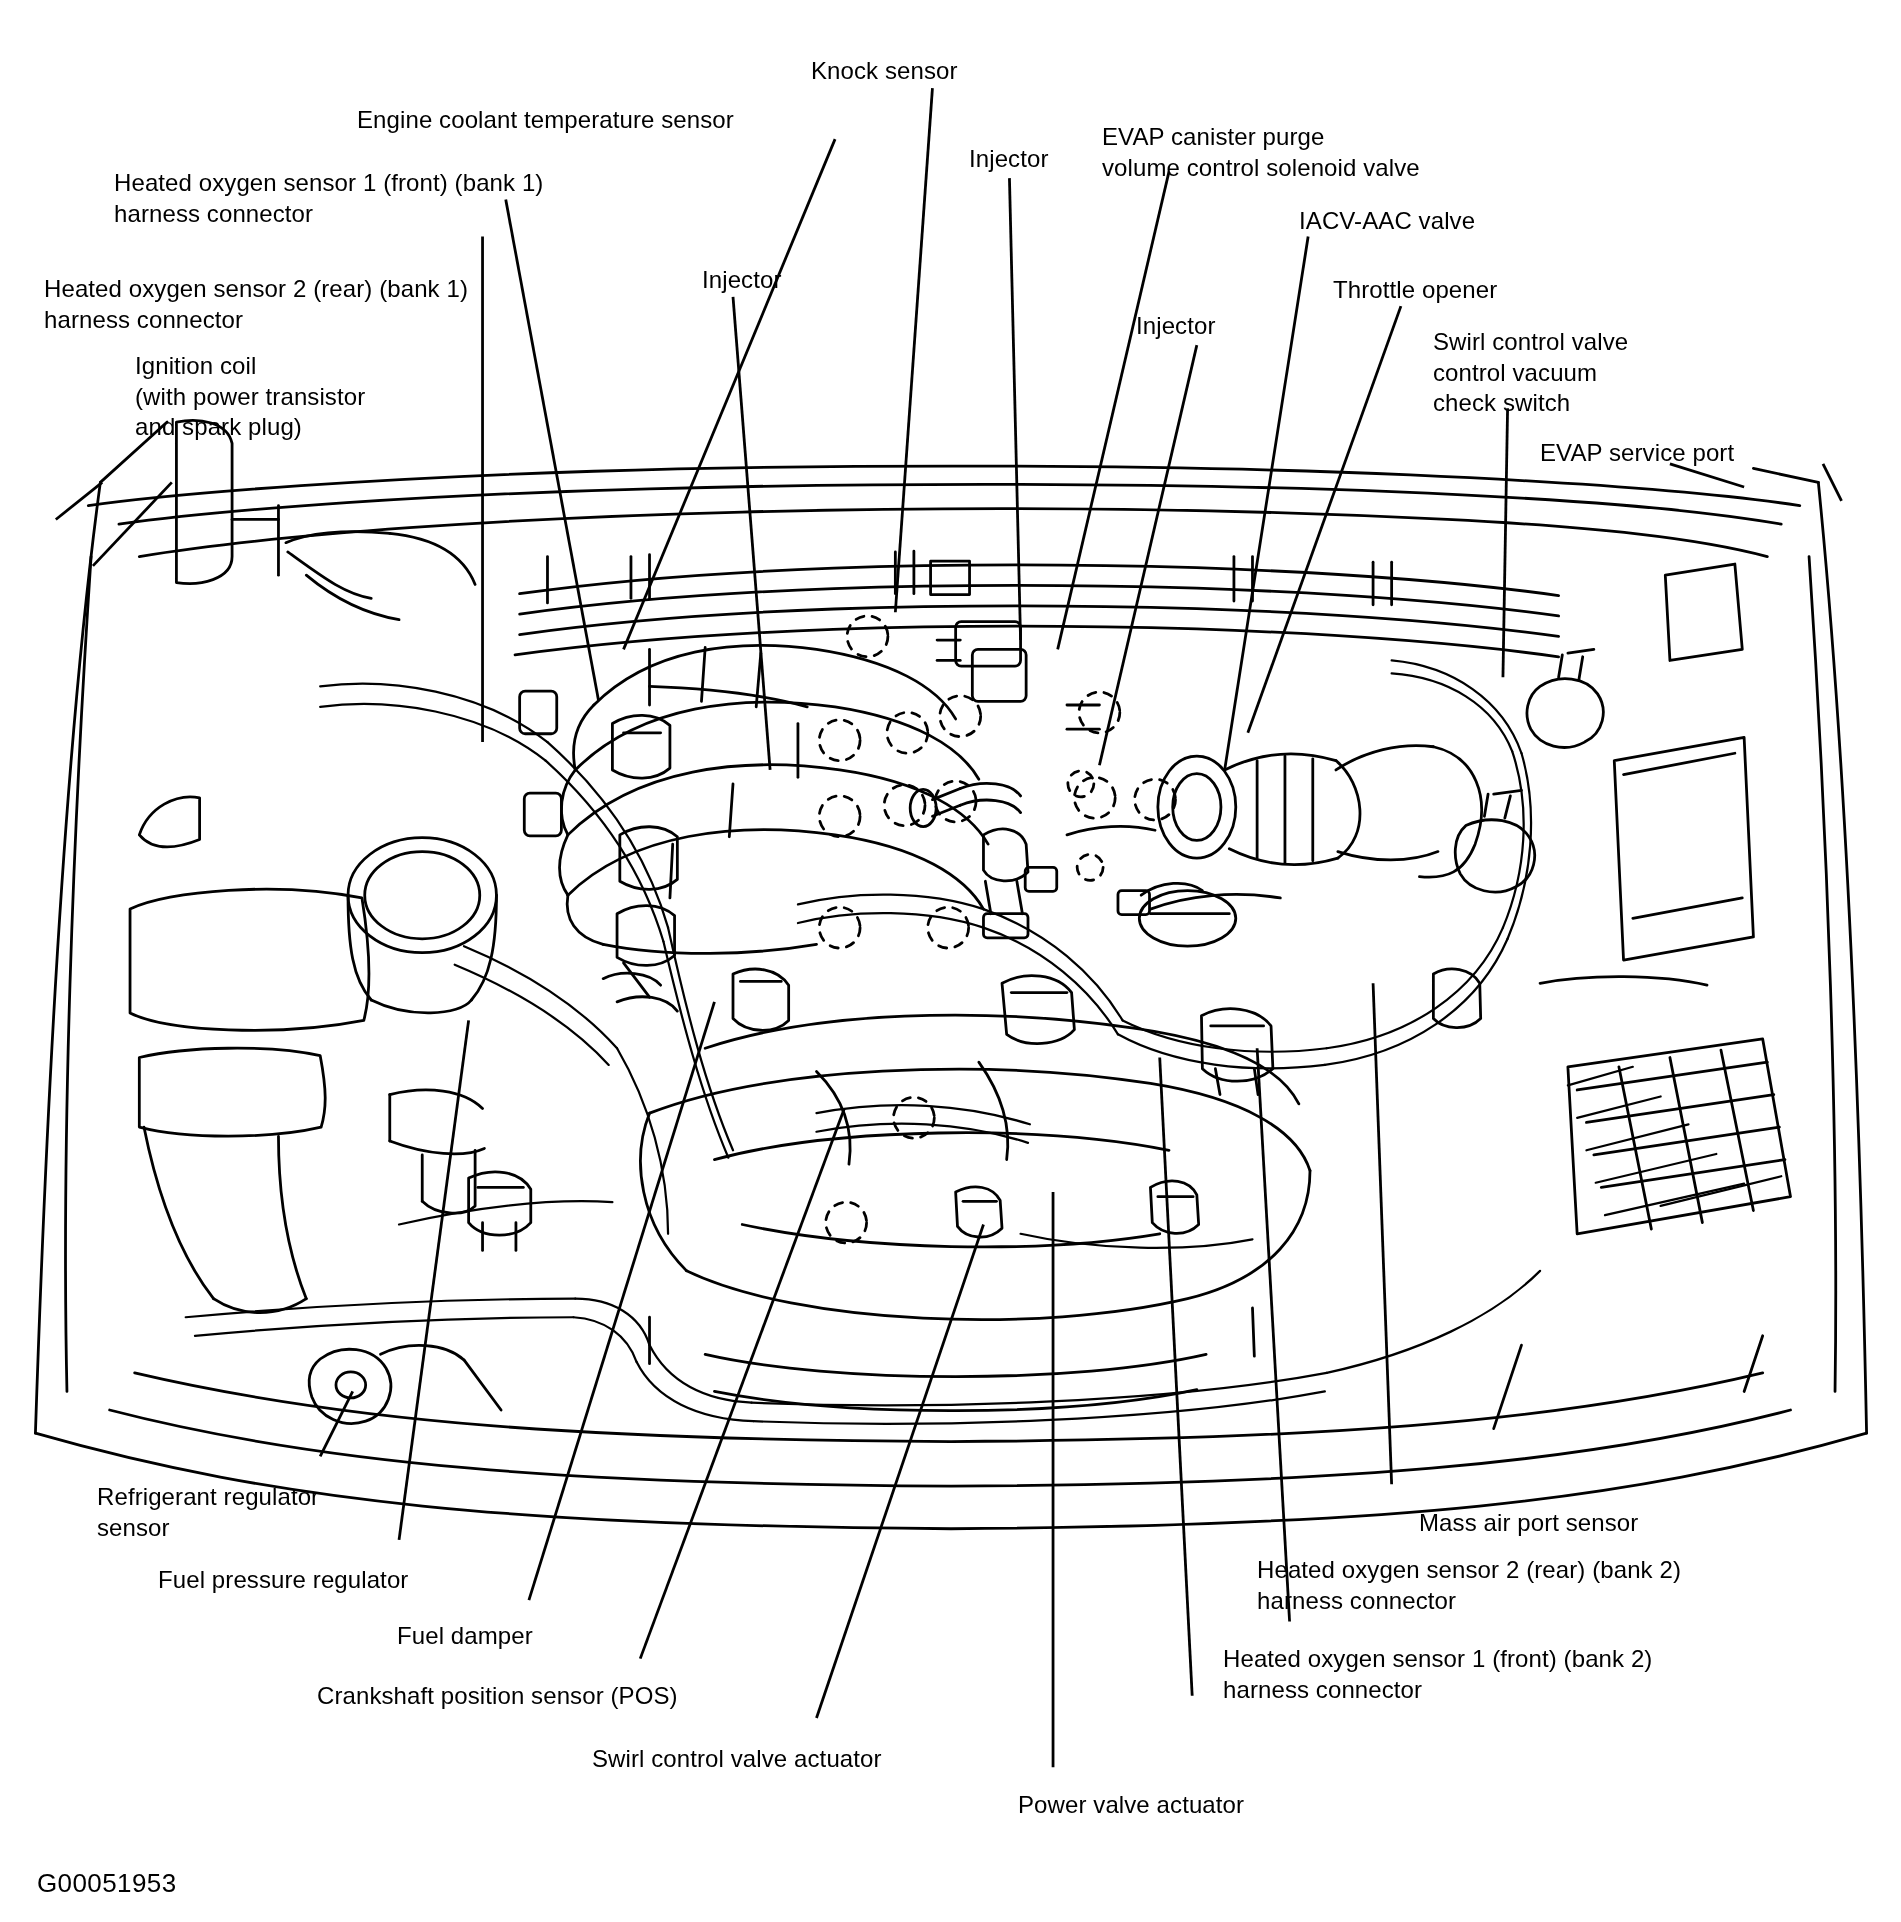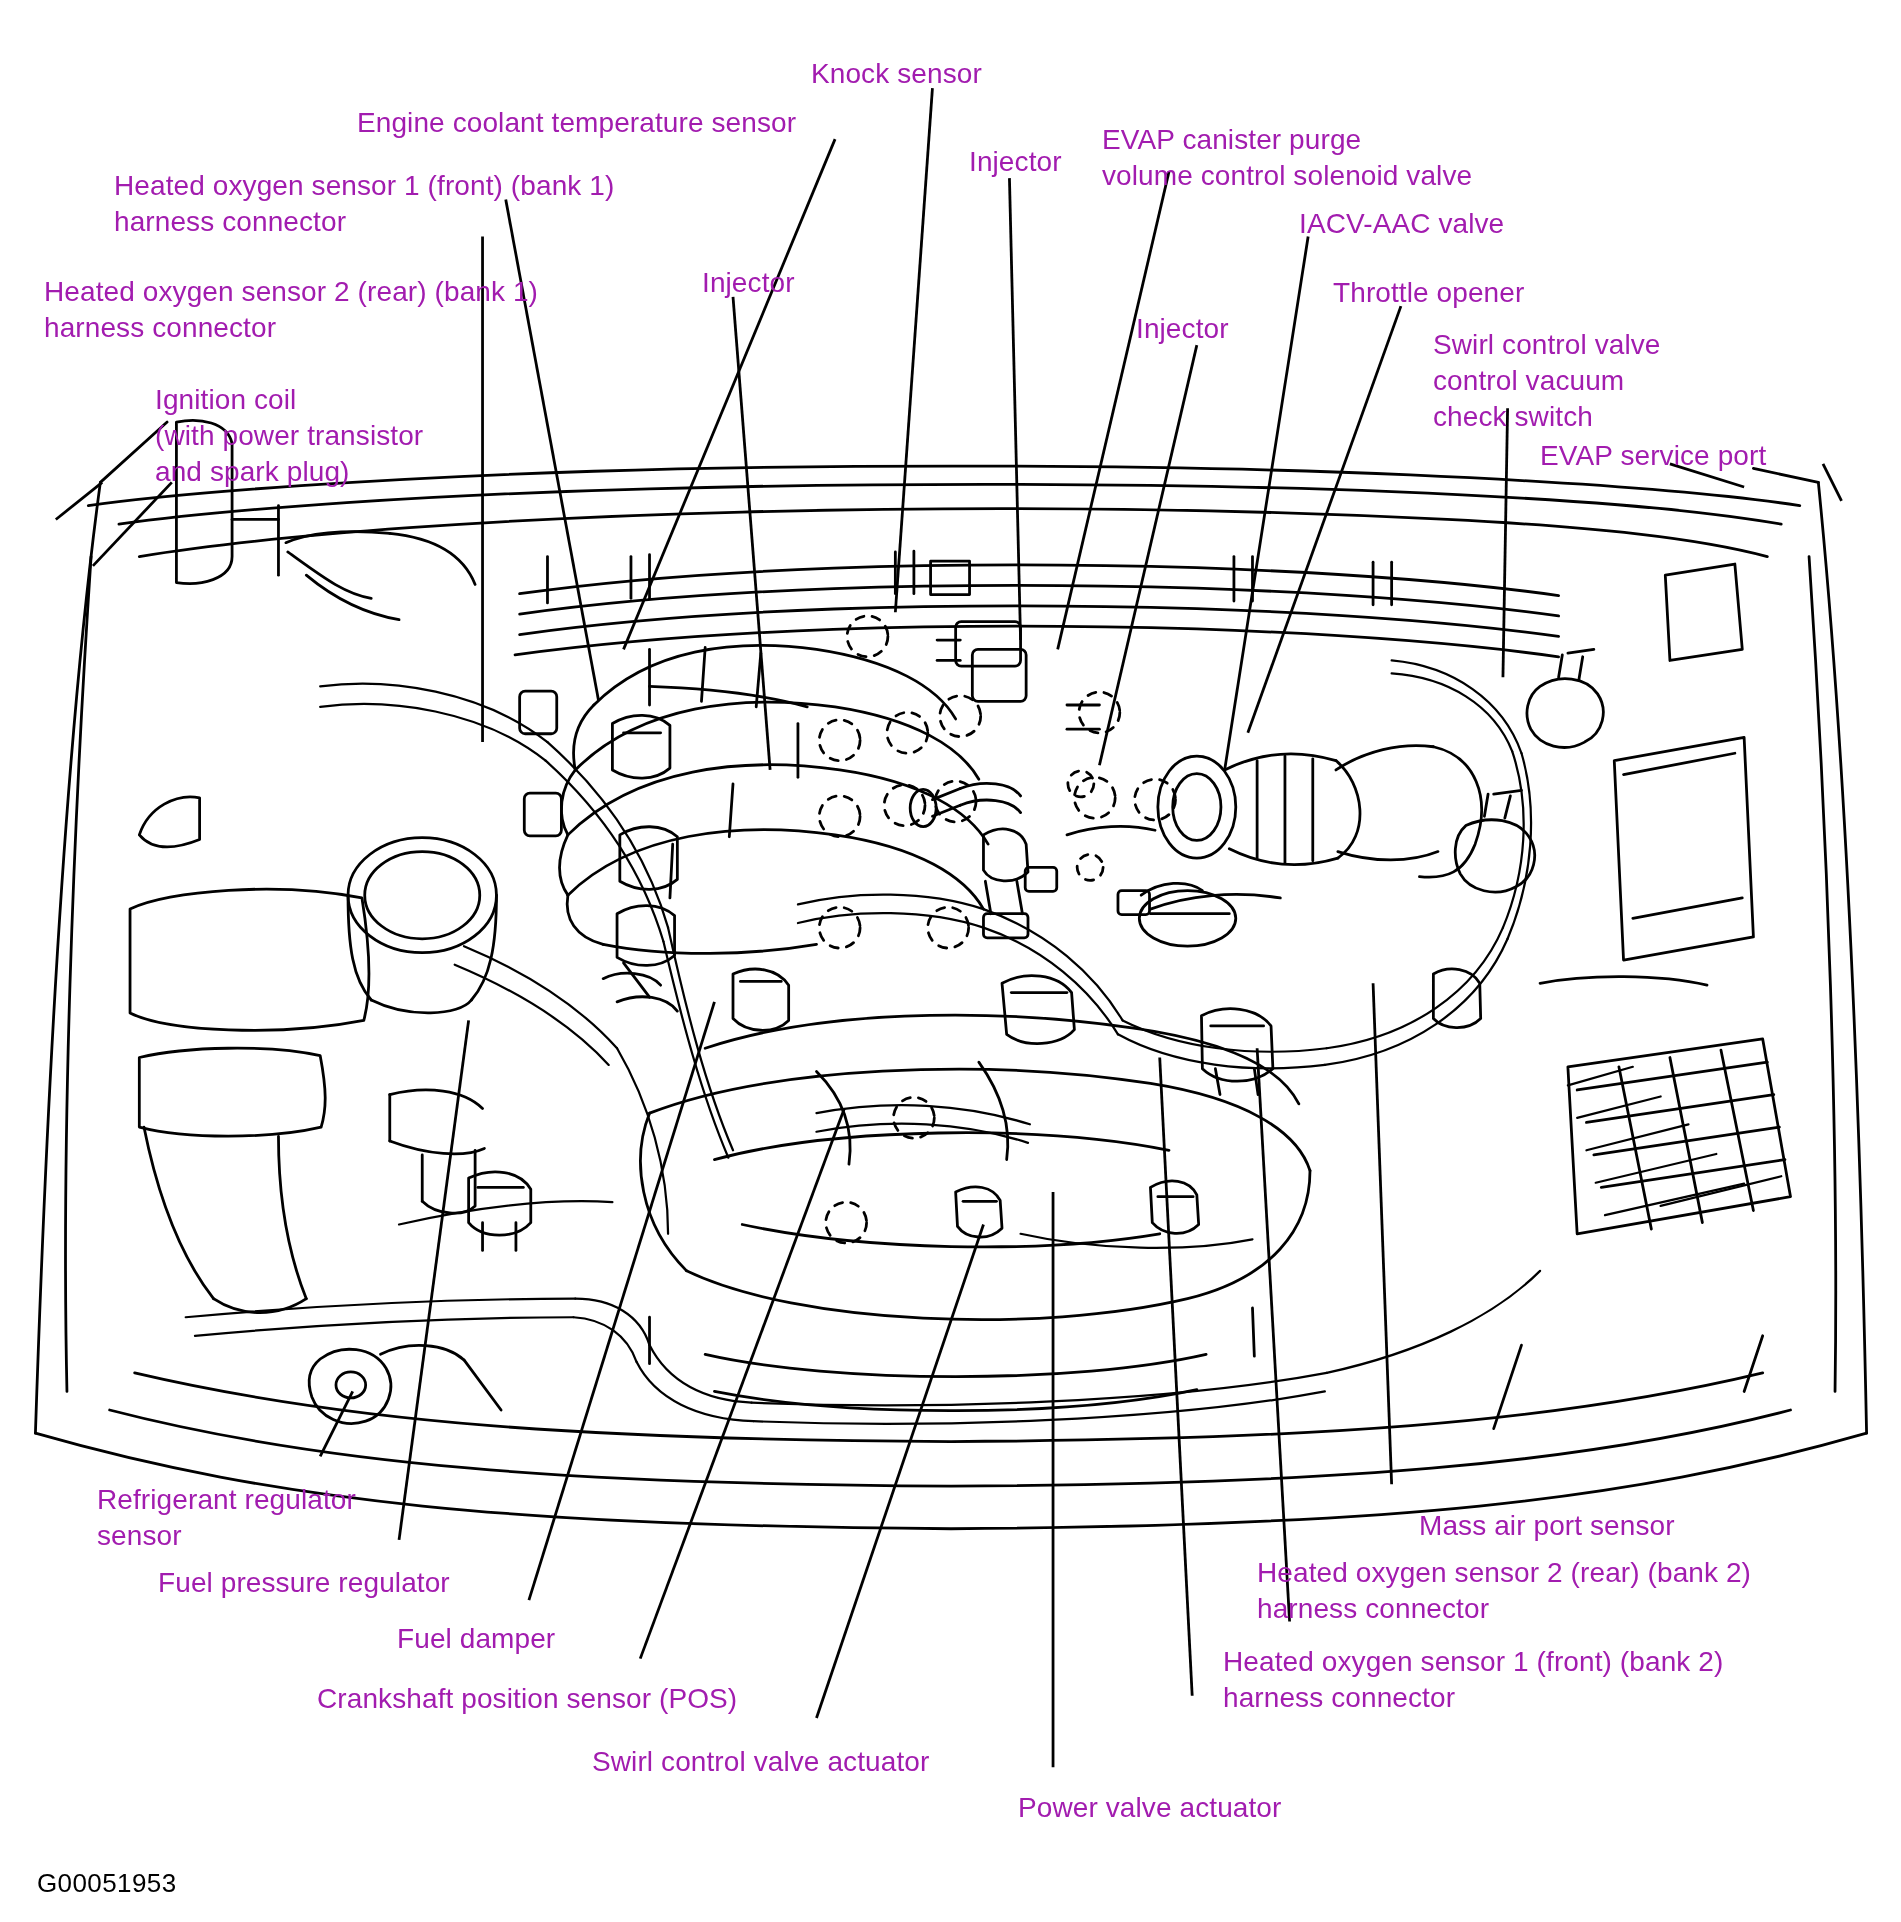--- a/index.html
+++ b/index.html
@@ -21,24 +21,24 @@
   }
   svg#engine-art {
     position: absolute;
     left: 0;
     top: 0;
     width: 1902px;
     height: 1923px;
   }
   .callout {
     position: absolute;
-    font-size: 28px;
+    font-size: 24px;
     line-height: 1.28;
     white-space: pre;
-    color: #a21caf;
+    color: #000000;
     letter-spacing: 0.1px;
   }
   .fig-id {
     position: absolute;
     left: 37px;
     top: 1868px;
     font-size: 26px;
     letter-spacing: 0.4px;
   }
   .lead {
@@ -389,21 +389,21 @@
 harness connector</div>
   <div class="callout" style="left:1299px; top:206px;">IACV-AAC valve</div>
   <div class="callout" style="left:702px; top:265px;">Injector</div>
   <div class="callout" style="left:44px; top:274px;">Heated oxygen sensor 2 (rear) (bank 1)
 harness connector</div>
   <div class="callout" style="left:1333px; top:275px;">Throttle opener</div>
   <div class="callout" style="left:1136px; top:311px;">Injector</div>
   <div class="callout" style="left:1433px; top:327px;">Swirl control valve
 control vacuum
 check switch</div>
-  <div class="callout" style="left:155px; top:351px;margin-top:31px;">Ignition coil
+  <div class="callout" style="left:135px; top:351px;">Ignition coil
 (with power transistor
 and spark plug)</div>
   <div class="callout" style="left:1540px; top:438px;">EVAP service port</div>
   <div class="callout" style="left:97px; top:1482px;">Refrigerant regulator
 sensor</div>
   <div class="callout" style="left:1419px; top:1508px;">Mass air port sensor</div>
   <div class="callout" style="left:158px; top:1565px;">Fuel pressure regulator</div>
   <div class="callout" style="left:1257px; top:1555px;">Heated oxygen sensor 2 (rear) (bank 2)
 harness connector</div>
   <div class="callout" style="left:397px; top:1621px;">Fuel damper</div>

